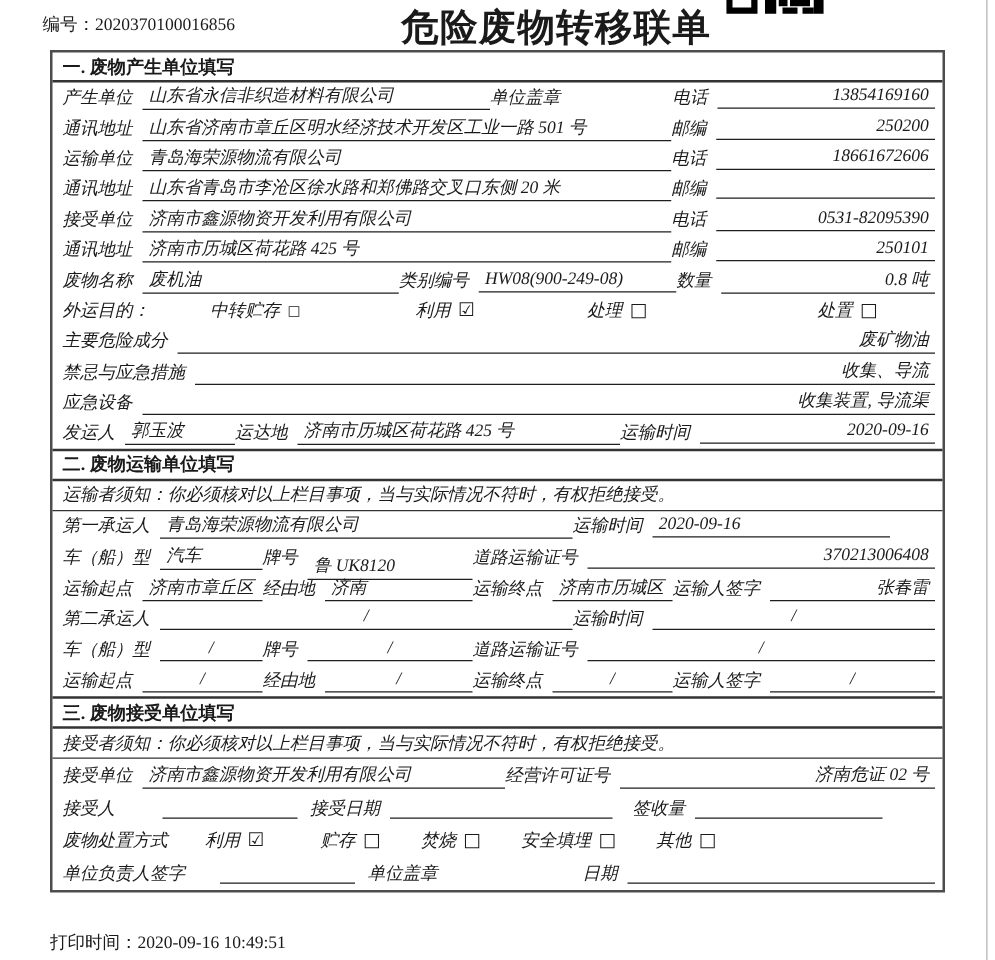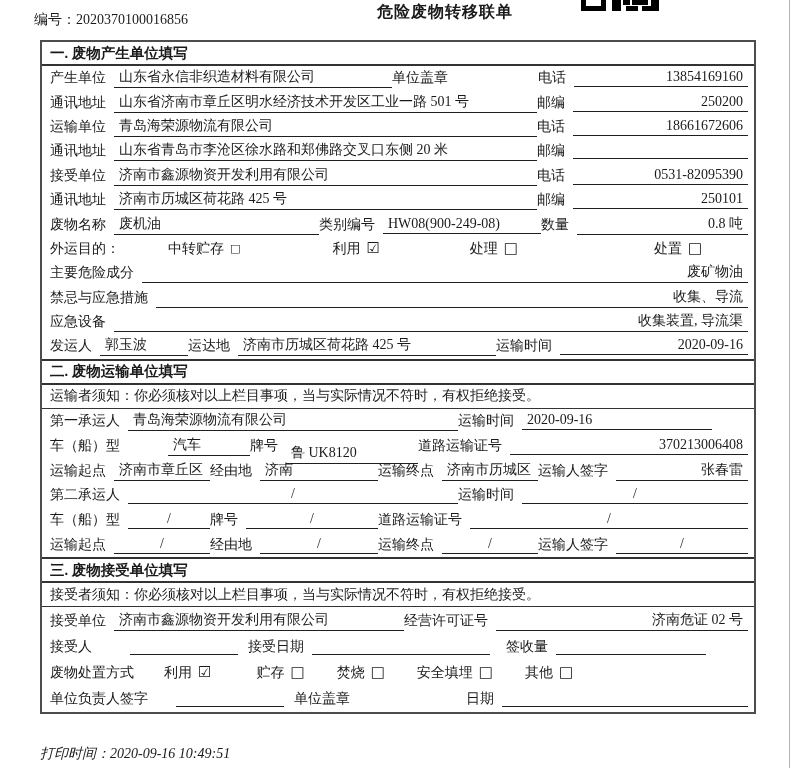--- a/index.html
+++ b/index.html
@@ -6,46 +6,46 @@
   body{
     width:796px;height:768px;position:relative;overflow:hidden;
     background:#ffffff;color:#1a1a1a;
     font-family:"Liberation Serif","DejaVu Serif",serif;
     font-size:14px;
   }
   
   #doc-header{position:absolute;left:0;top:0;width:796px;height:40px;}
   #doc-number{position:absolute;left:34px;top:11px;white-space:nowrap;}
   #page-title{position:absolute;left:445px;top:2px;transform:translateX(-50%);
-    font-size:16px;font-weight:bold;white-space:nowrap;letter-spacing:1px;}
+    font-size:30px;font-weight:bold;white-space:nowrap;letter-spacing:1px;}
   #qr-frag{position:absolute;left:581px;top:0;}
   #page-edge{position:absolute;left:789px;top:0;width:1px;height:768px;background:#b3b3b3;}
   
   #form-table{position:absolute;left:40px;top:40px;width:716px;box-sizing:border-box;
     border:2px solid #4d4d4d;background:#fff;}
   .section{display:block;}
   .section + .section{border-top:2px solid #333;}
   .sec-header{height:22px;display:flex;align-items:center;padding:0 8px;
     font-weight:bold;font-size:14.5px;border-bottom:2px solid #333;}
-  .row{display:flex;align-items:center;padding:0 6px 0 8px;box-sizing:border-box;}
+  .row{display:flex;align-items:center;padding:0 6px 0 8px;box-sizing:border-box;font-style:italic;}
   .s1 .row{height:24.4px;}
   .s2 .row{height:24.8px;}
   .s3 .row{height:26.2px;}
   .row.notice{height:24px !important;border-bottom:1px solid #333;}
   .lbl{margin-right:8px;white-space:nowrap;flex:0 0 auto;}
   .val{border-bottom:1px solid #1f1f1f;padding:0 5px 1px 5px;white-space:nowrap;
     box-sizing:border-box;flex:0 0 auto;min-height:16px;}
   .val.grow{flex:1 1 auto;text-align:right;}
   .val.ctr{text-align:center;}
   .spc{flex:0 0 auto;display:inline-block;}
   .chk{display:inline-flex;align-items:center;white-space:nowrap;flex:0 0 auto;}
   .chk-box{margin-left:6px;font-family:"DejaVu Sans",sans-serif;font-size:15px;line-height:1;}
   .chk.sm .chk-box{font-size:11px;}
   
-  #print-line{position:absolute;left:40px;top:745px;white-space:nowrap;font-style:italic;}
+  #print-line{position:absolute;left:40px;top:745px;white-space:nowrap;}
 </style>
 </head>
 <body>
 
 <div id="doc-header">
   <div id="doc-number">
     <span>编号：</span><span>2020370100016856</span>
   </div>
   <div id="page-title">危险废物转移联单</div>
   <svg id="qr-frag" width="78" height="12" viewBox="0 0 78 12">
@@ -155,21 +155,21 @@
         <span class="lbl">运输者须知：你必须核对以上栏目事项，当与实际情况不符时，有权拒绝接受。</span>
       </div>
       <div class="row">
         <span class="lbl">第一承运人</span>
         <span class="val" style="width: 330px;">青岛海荣源物流有限公司</span>
         <span class="lbl">运输时间</span>
         <span class="val" style="width: 190px;">2020-09-16</span>
       </div>
       <div class="row">
         <span class="lbl">车（船）型</span>
-        <span class="val" style="width: 82px; margin-left: 40px;">汽车</span>
+        <span class="val" style="width: 82px;">汽车</span>
         <span class="lbl">牌号</span>
         <span class="val" style="width: 132px; margin-top: 16px;">鲁 UK8120</span>
         <span class="lbl">道路运输证号</span>
         <span class="val grow">370213006408</span>
       </div>
       <div class="row">
         <span class="lbl">运输起点</span>
         <span class="val" style="width: 96px;">济南市章丘区</span>
         <span class="lbl">经由地</span>
         <span class="val" style="width: 118px;">济南</span>

